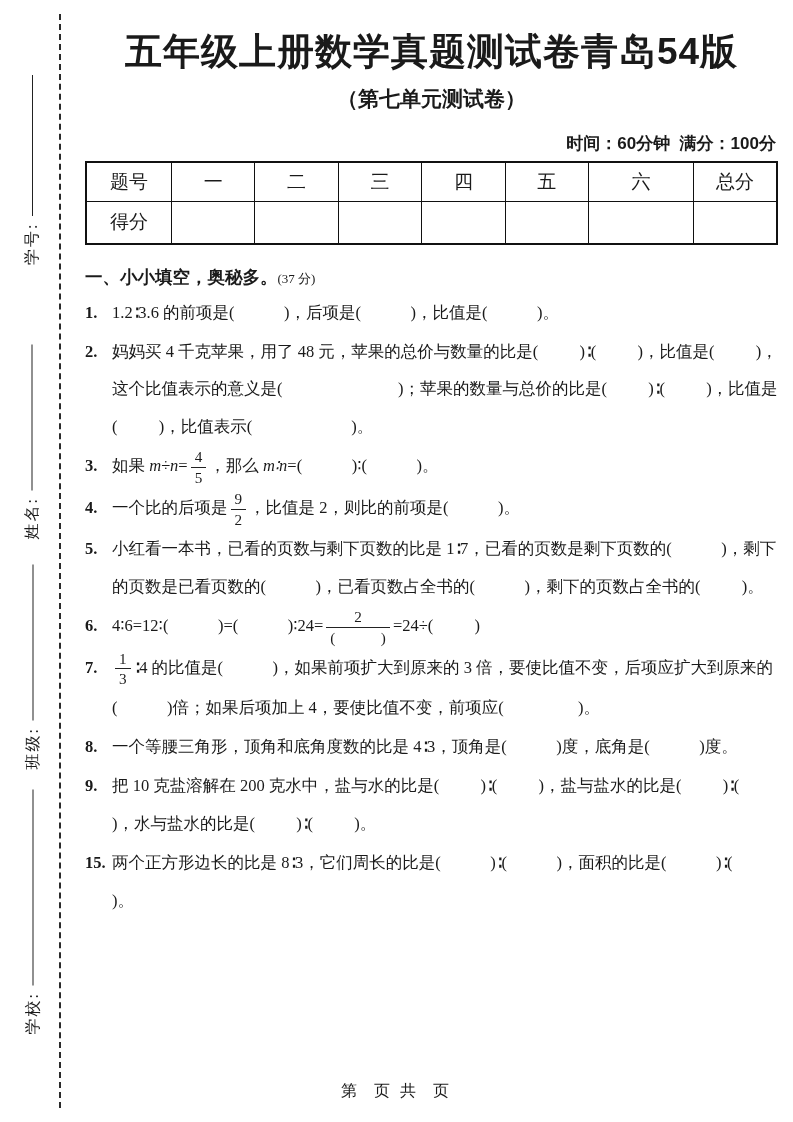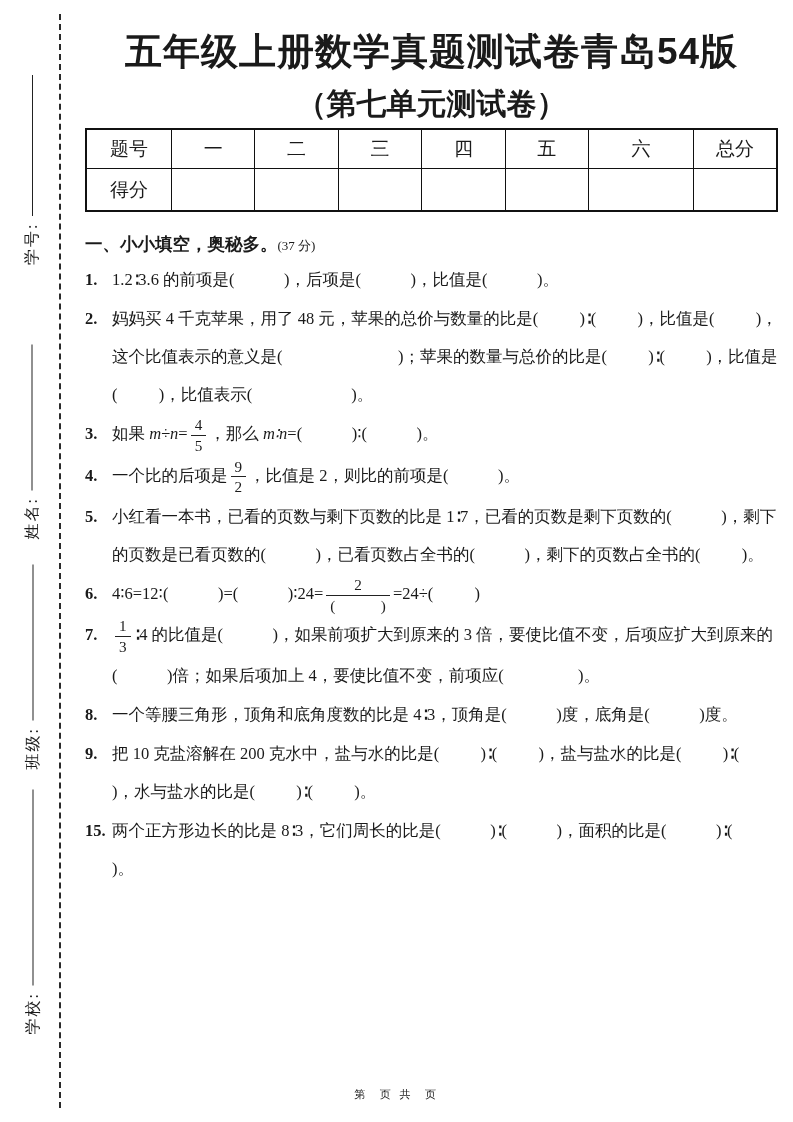--- a/index.html
+++ b/index.html
@@ -28,21 +28,21 @@
   
   .main{position:absolute;left:85px;top:4px;width:693px;}
   .title{
     margin:26px 0 0 0;text-align:center;
     font-family:"Liberation Sans","DejaVu Sans",sans-serif;
     font-weight:700;font-size:37px;line-height:1.2;letter-spacing:1px;
   }
   .subtitle{
     margin:12px 0 0 0;text-align:center;
     font-family:"Liberation Sans","DejaVu Sans",sans-serif;
-    font-weight:700;font-size:30px;line-height:1.2;
+    font-weight:700;font-size:21px;line-height:1.2;
   }
   .info{
     margin-top:20px;text-align:right;padding-right:2px;
     font-family:"Liberation Sans","DejaVu Sans",sans-serif;
     font-weight:600;font-size:17px;white-space:pre-wrap;
   }
   .score-table{
     width:100%;margin-top:6px;border-collapse:collapse;border:2px solid #111;
     table-layout:fixed;
     padding-left:15px;
@@ -66,21 +66,21 @@
   .frac{
     display:inline-flex;flex-direction:column;align-items:center;
     vertical-align:middle;line-height:1.3;font-size:0.92em;
     margin:0 3px;text-align:center;
   }
   .fnum{align-self:stretch;border-bottom:1.4px solid #222;padding:0 4px;}
   .fden{align-self:stretch;padding:0 4px;}
   .mvar{font-style:italic;}
   .footer{
     position:absolute;left:0;right:0;bottom:20px;text-align:center;
-    font-size:11px;letter-spacing:3px;white-space:pre-wrap;
+    font-size:16px;letter-spacing:3px;white-space:pre-wrap;
   }
 </style>
 </head>
 <body>
 
 <div class="page">
 
   <div class="dashed-divider"></div>
 
   <div id="sidebar">
@@ -98,20 +98,21 @@
       </div>
       <div class="side-item">
         <span class="side-label">学校:</span>
         <span class="side-line"></span>
       </div>
     </div>
 
   <div class="main">
     <h1 class="title">五年级上册数学真题测试卷青岛54版</h1>
     <h2 class="subtitle">（第七单元测试卷）</h2>
+    <div class="info">时间：60分钟  满分：100分</div>
 
     <table class="score-table">
       <tbody>
         <tr id="score-header-row">
             <td>题号</td>
             <td>一</td>
             <td>二</td>
             <td>三</td>
             <td>四</td>
             <td>五</td>

